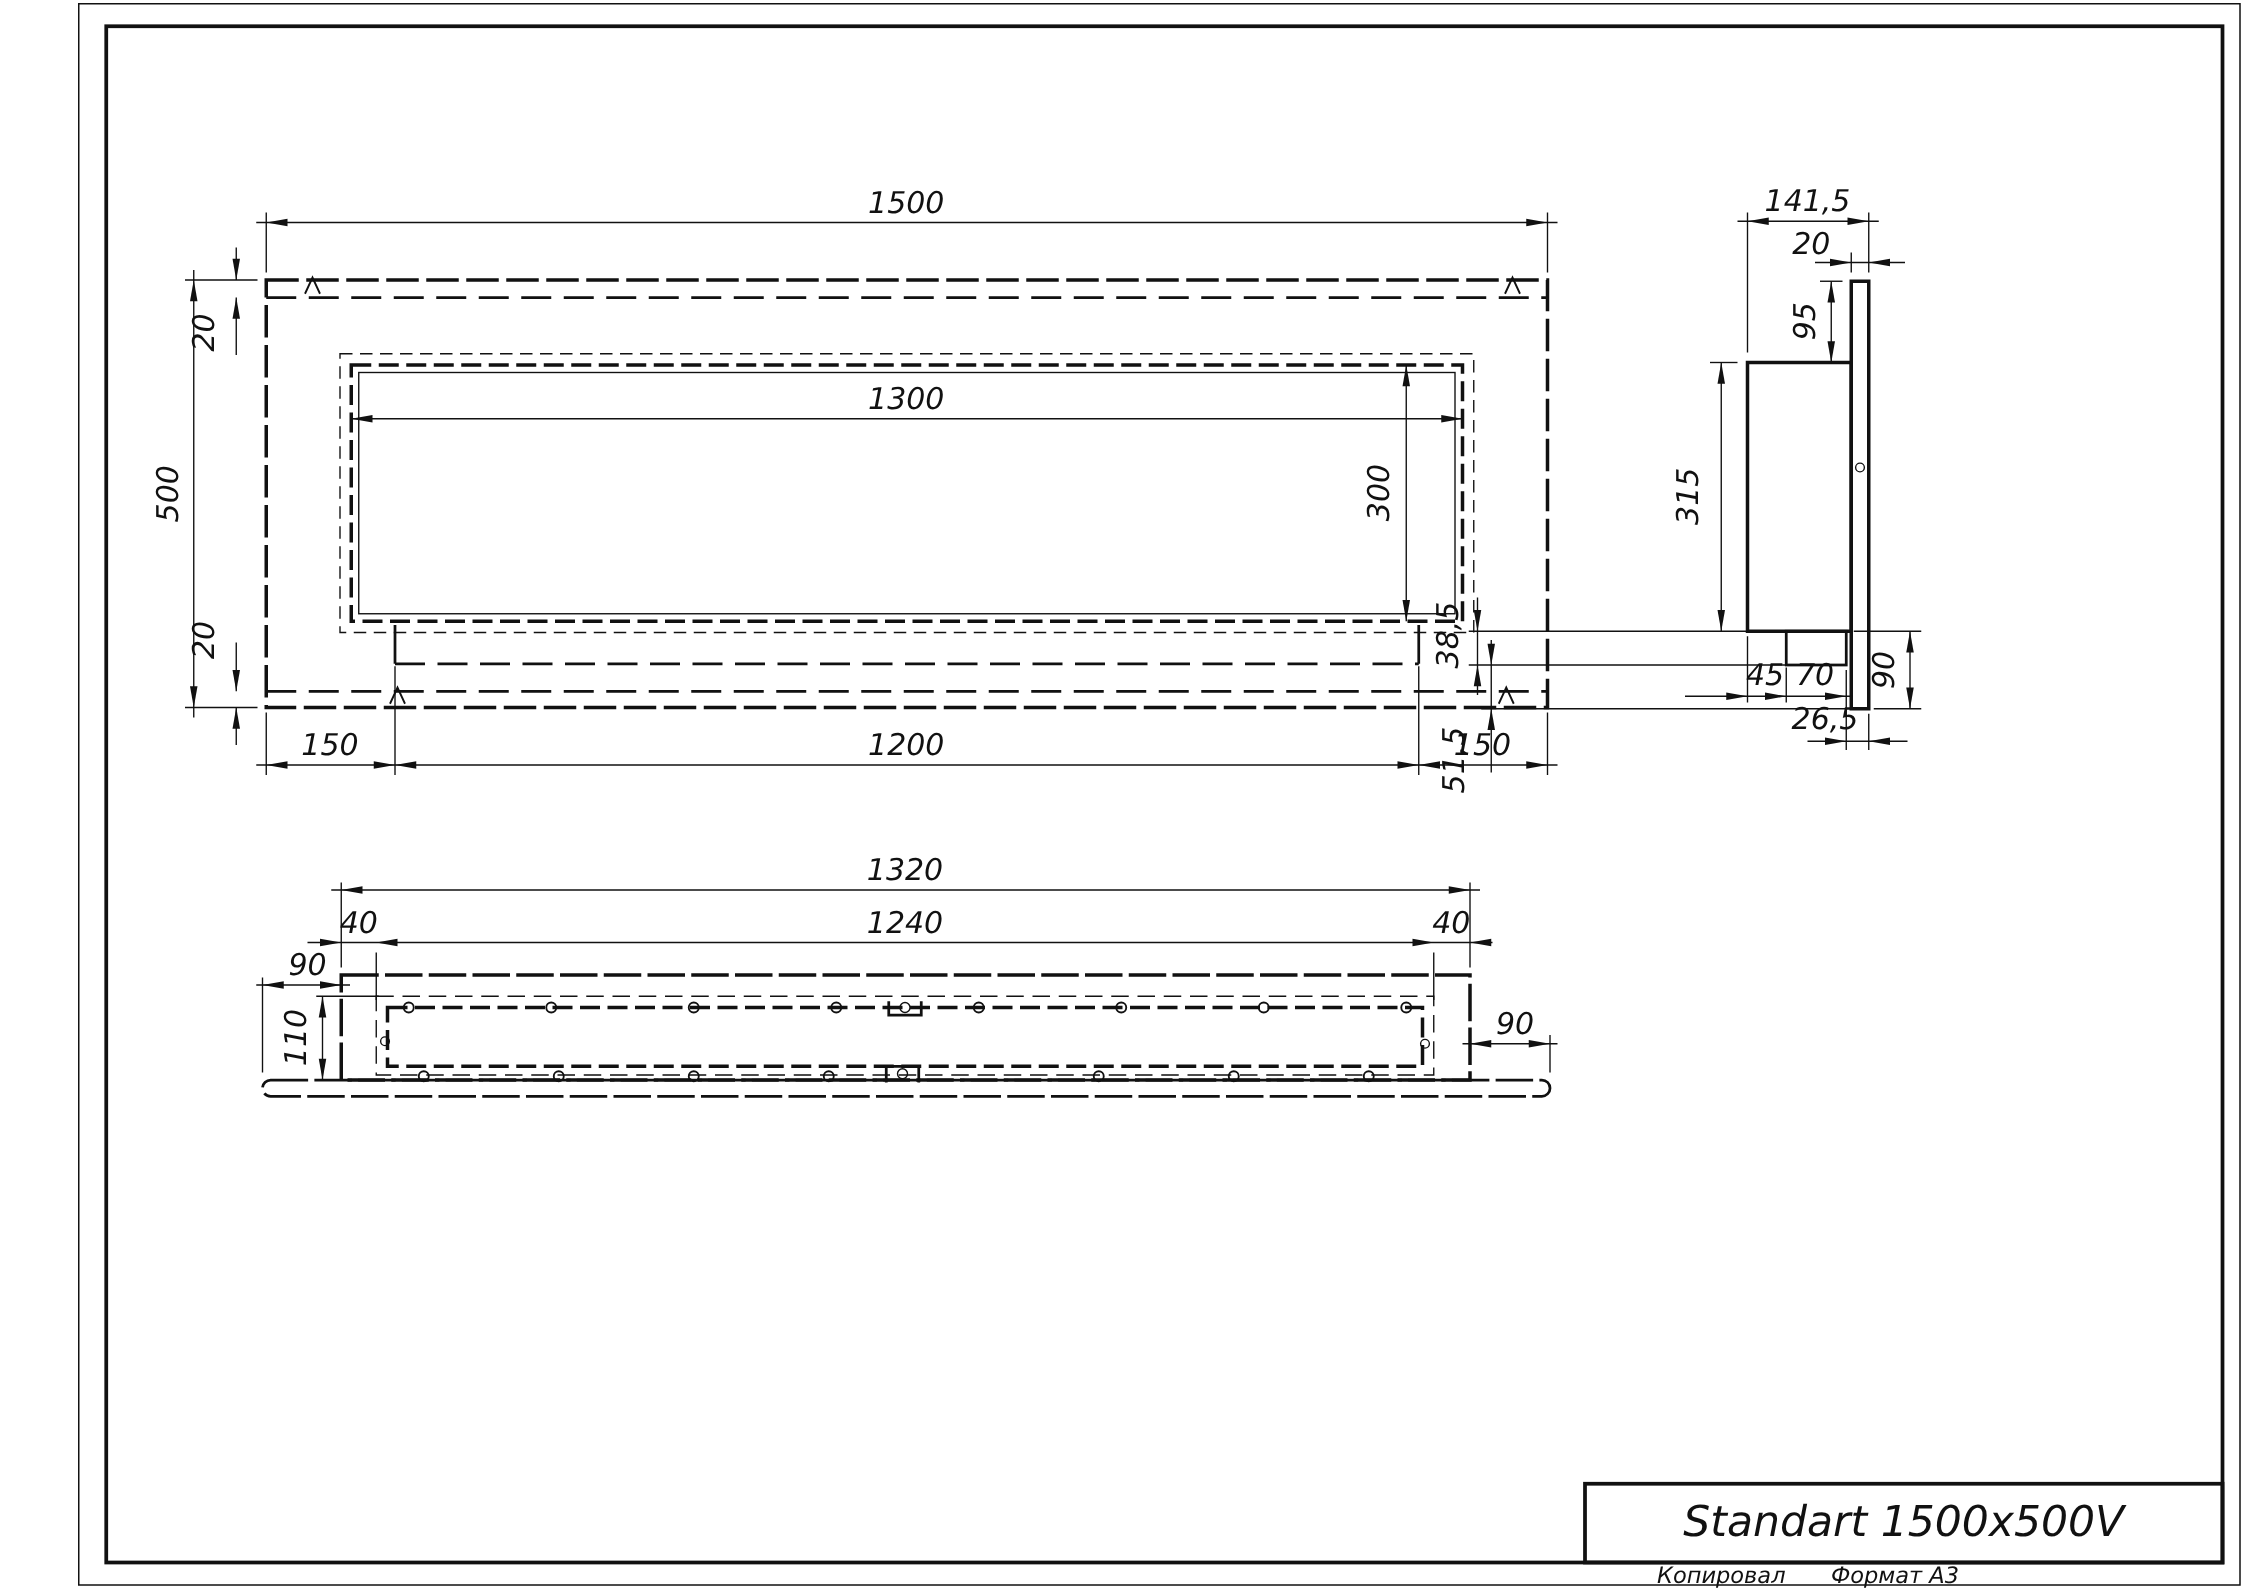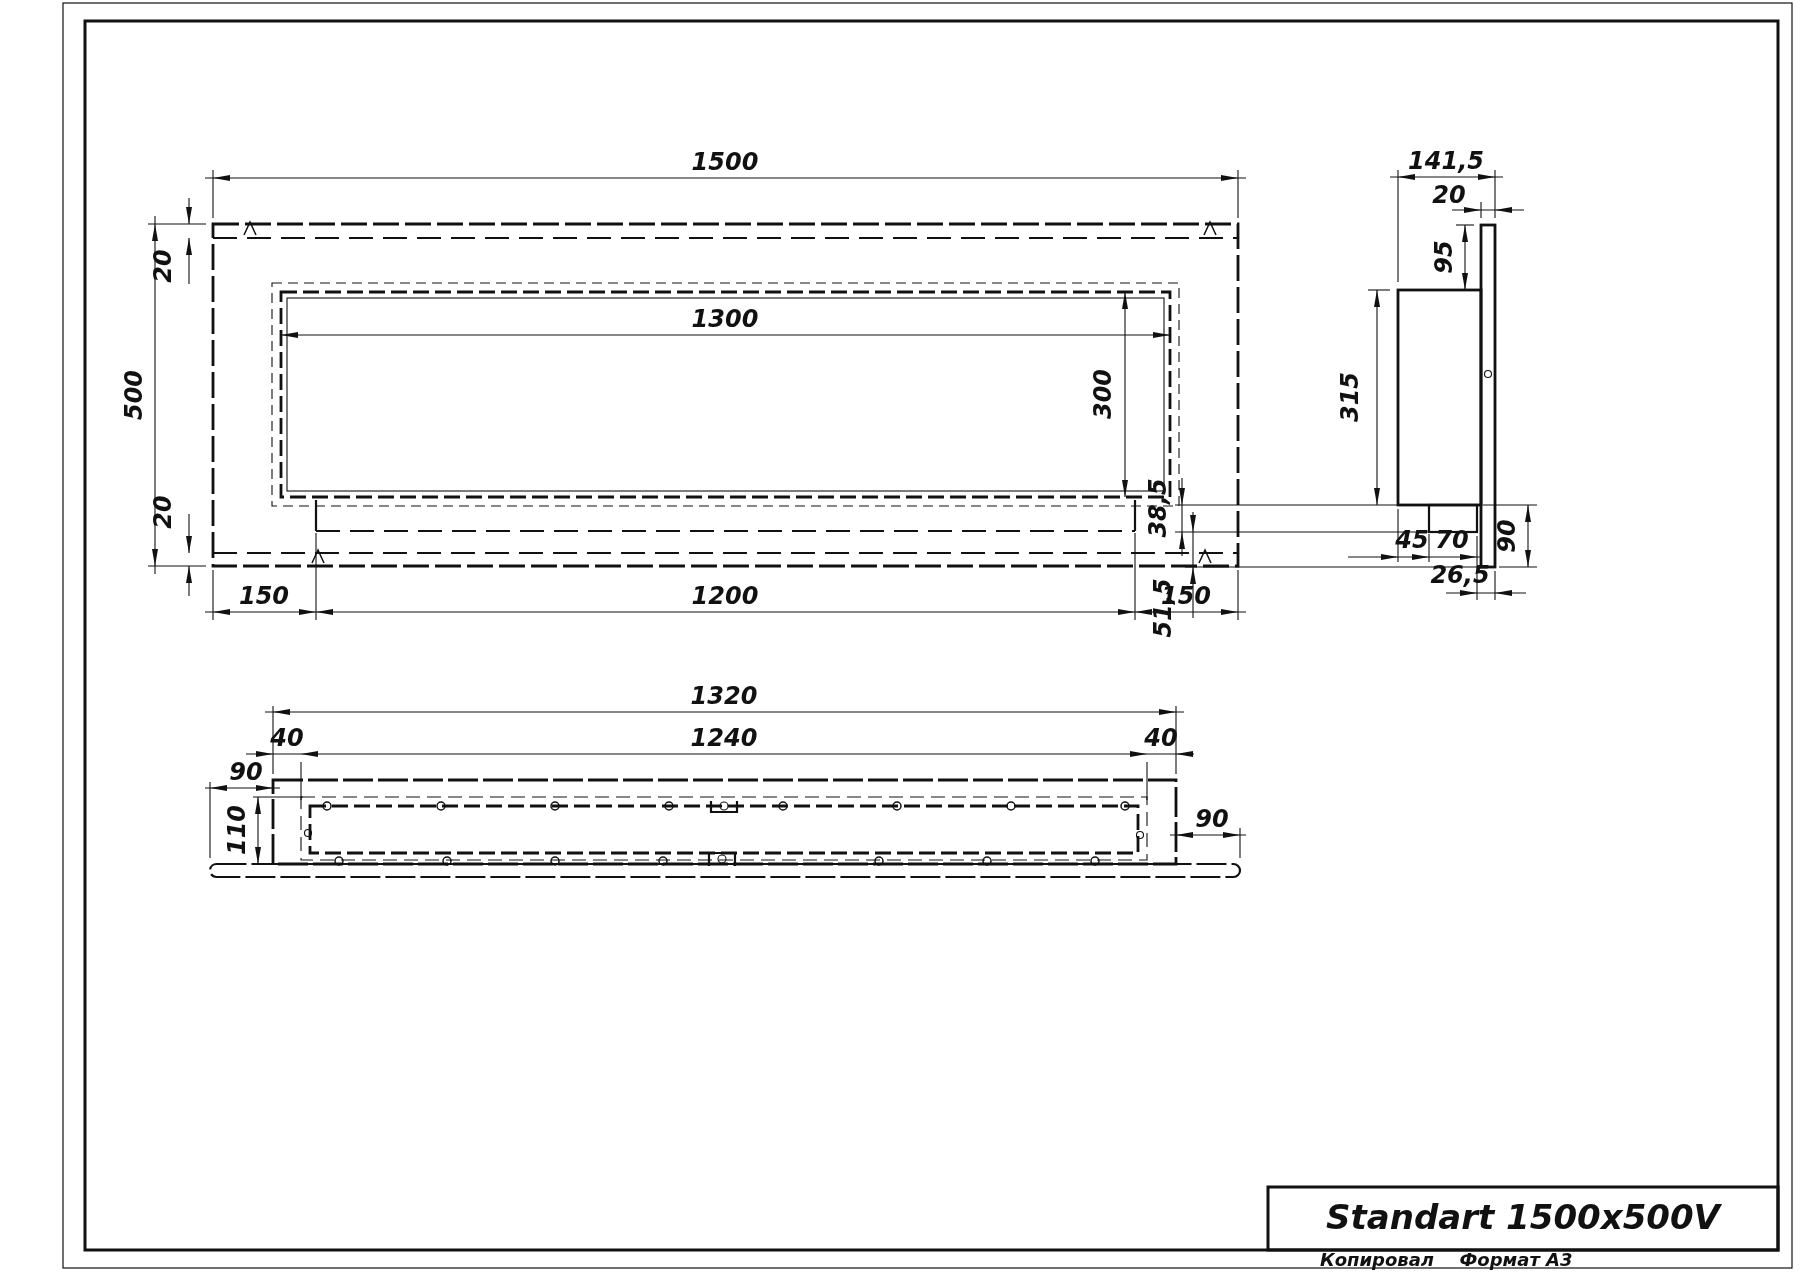--- a/index.html
+++ b/index.html
@@ -1,16 +1,16 @@
 <!DOCTYPE html>
 <html><head>
 <meta charset="utf-8">
 <style>
   html,body{margin:0;padding:0;background:#fff;}
-  .page{width:1800px;height:1273px;position:relative;background:#fff;overflow:hidden;font-weight:bold;}
+  .page{width:1800px;height:1273px;position:relative;background:#fff;overflow:hidden;}
   svg{display:block;}
   text{fill:#111;font-family:"DejaVu Sans",sans-serif;font-style:italic;}
   .dimtxt{font-size:24px;}
   .titletxt{font-size:34px;}
   .foottxt{font-size:18px;}
   .thin{stroke:#111;stroke-width:1.1;fill:none;}
   .thick{stroke:#111;stroke-width:2.8;fill:none;}
   .med{stroke:#111;stroke-width:2.2;fill:none;}
   .arr{fill:#111;stroke:none;}
 </style>

